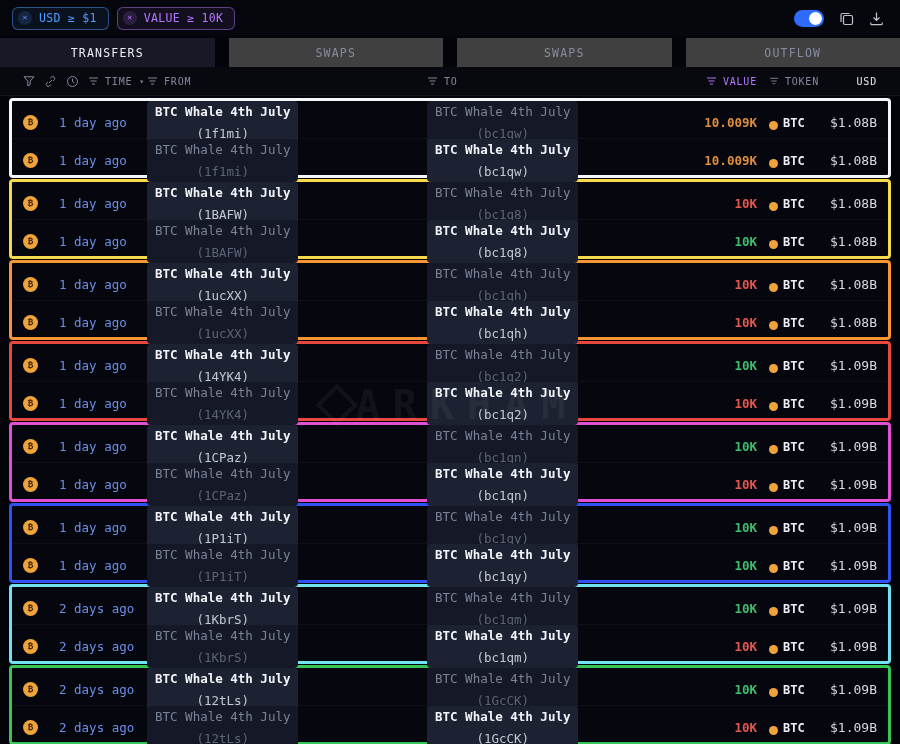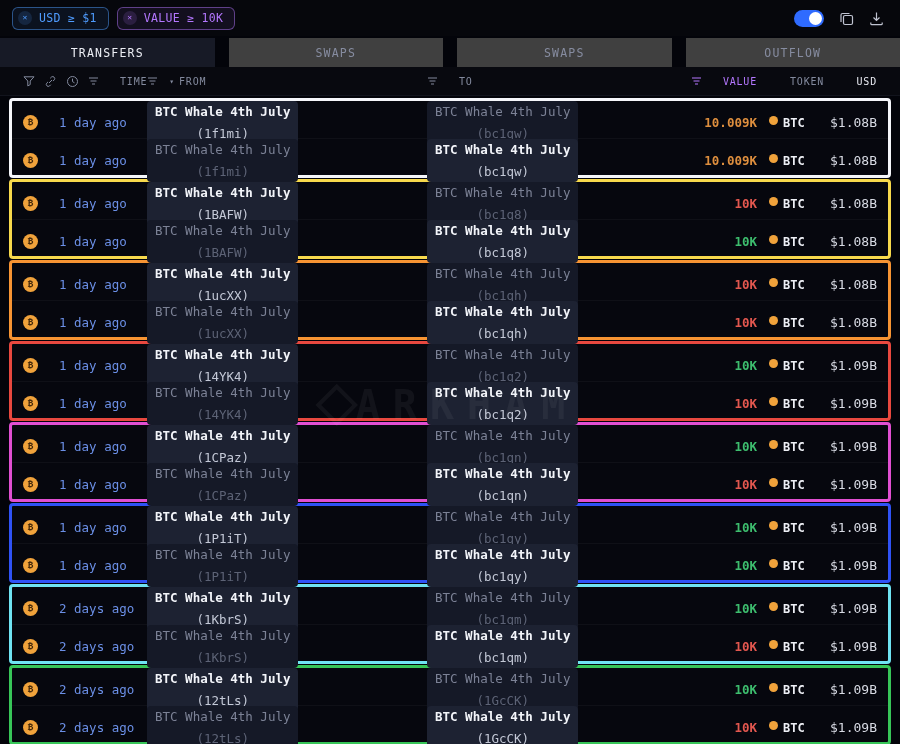--- a/index.html
+++ b/index.html
@@ -22,21 +22,21 @@
   
   .tabs { height:31px; display:flex; gap:14px; background:#03040a; padding-top:2px; }
   .tab { flex:1; display:flex; align-items:center; justify-content:center; font-size:11.5px;
     letter-spacing:1.2px; color:#868ca0; background:#404040; cursor:pointer; }
   .tab.active { background:#171a26; color:#edeff5; }
 
   
   .thead { height:29px; display:grid; grid-template-columns:124px 280px 240px 90px 62px 1fr;
     align-items:center; padding:0 23px; background:#08090f; font-size:10px; letter-spacing:.8px;
     color:#838a9e; border-bottom:1px solid #12141d; }
-  .th { display:flex; align-items:center; gap:21px; cursor:pointer; }
+  .th { display:flex; align-items:center; gap:6px; cursor:pointer; }
   .th-left { display:flex; align-items:center; gap:9px; }
   .th-left .sep { display:flex; color:#838a9e; }
   .th-value { justify-self:end; color:var(--purple-accent); }
   .th-token { padding-left:12px; }
   .th-usd { justify-self:end; color:#e8eaf1; }
   .caret { font-size:8px; margin-left:1px; }
 
   
   .tbody { padding-top:2px; }
   .group { margin:0 9px 1px; border:3px solid #fff; border-radius:4px; background:#06070e; }
@@ -47,21 +47,21 @@
     color:#45290a; font-size:9px; font-weight:bold; display:flex; align-items:center; justify-content:center; }
   .c-time { color:var(--time-blue); font-size:12.5px; }
   .pill { display:inline-flex; align-items:center; gap:7px; padding:3px 8px; border-radius:4px;
     background:#151927; font-size:12.5px; white-space:nowrap; cursor:pointer;flex-direction:column; }
   .pill.dim .ename { color:#7c8296; }
   .pill.dim .eaddr { color:#5d6376; }
   .pill.bold { background:#1d2232; }
   .pill.bold .ename { color:#f2f4f9; font-weight:700; }
   .pill.bold .eaddr { color:#c4c9d7; }
   .c-value { justify-self:end; font-size:12.5px; font-weight:600;margin-left:16px; }
-  .c-token { display:flex; align-items:flex-start; gap:5px; padding-left:12px; color:#edeff5;
+  .c-token { display:flex; align-items:flex-end; gap:5px; padding-left:12px; color:#edeff5;
     font-size:12px; font-weight:700; }
   .tok-dot { width:9px; height:9px; border-radius:50%; background:var(--token-orange); }
   .c-usd { justify-self:end; color:#d7dae3; font-size:13px; }
 
   
   .watermark { position:absolute; top:382px; left:50%; transform:translateX(-50%);
     display:flex; align-items:center; gap:4px; color:rgba(255,255,255,.05);
     font-size:40px; font-weight:700; letter-spacing:13px; pointer-events:none; z-index:10; }
   .wm-mark { width:30px; height:30px; border:4px solid rgba(255,255,255,.05); transform:rotate(45deg); }
 </style>

